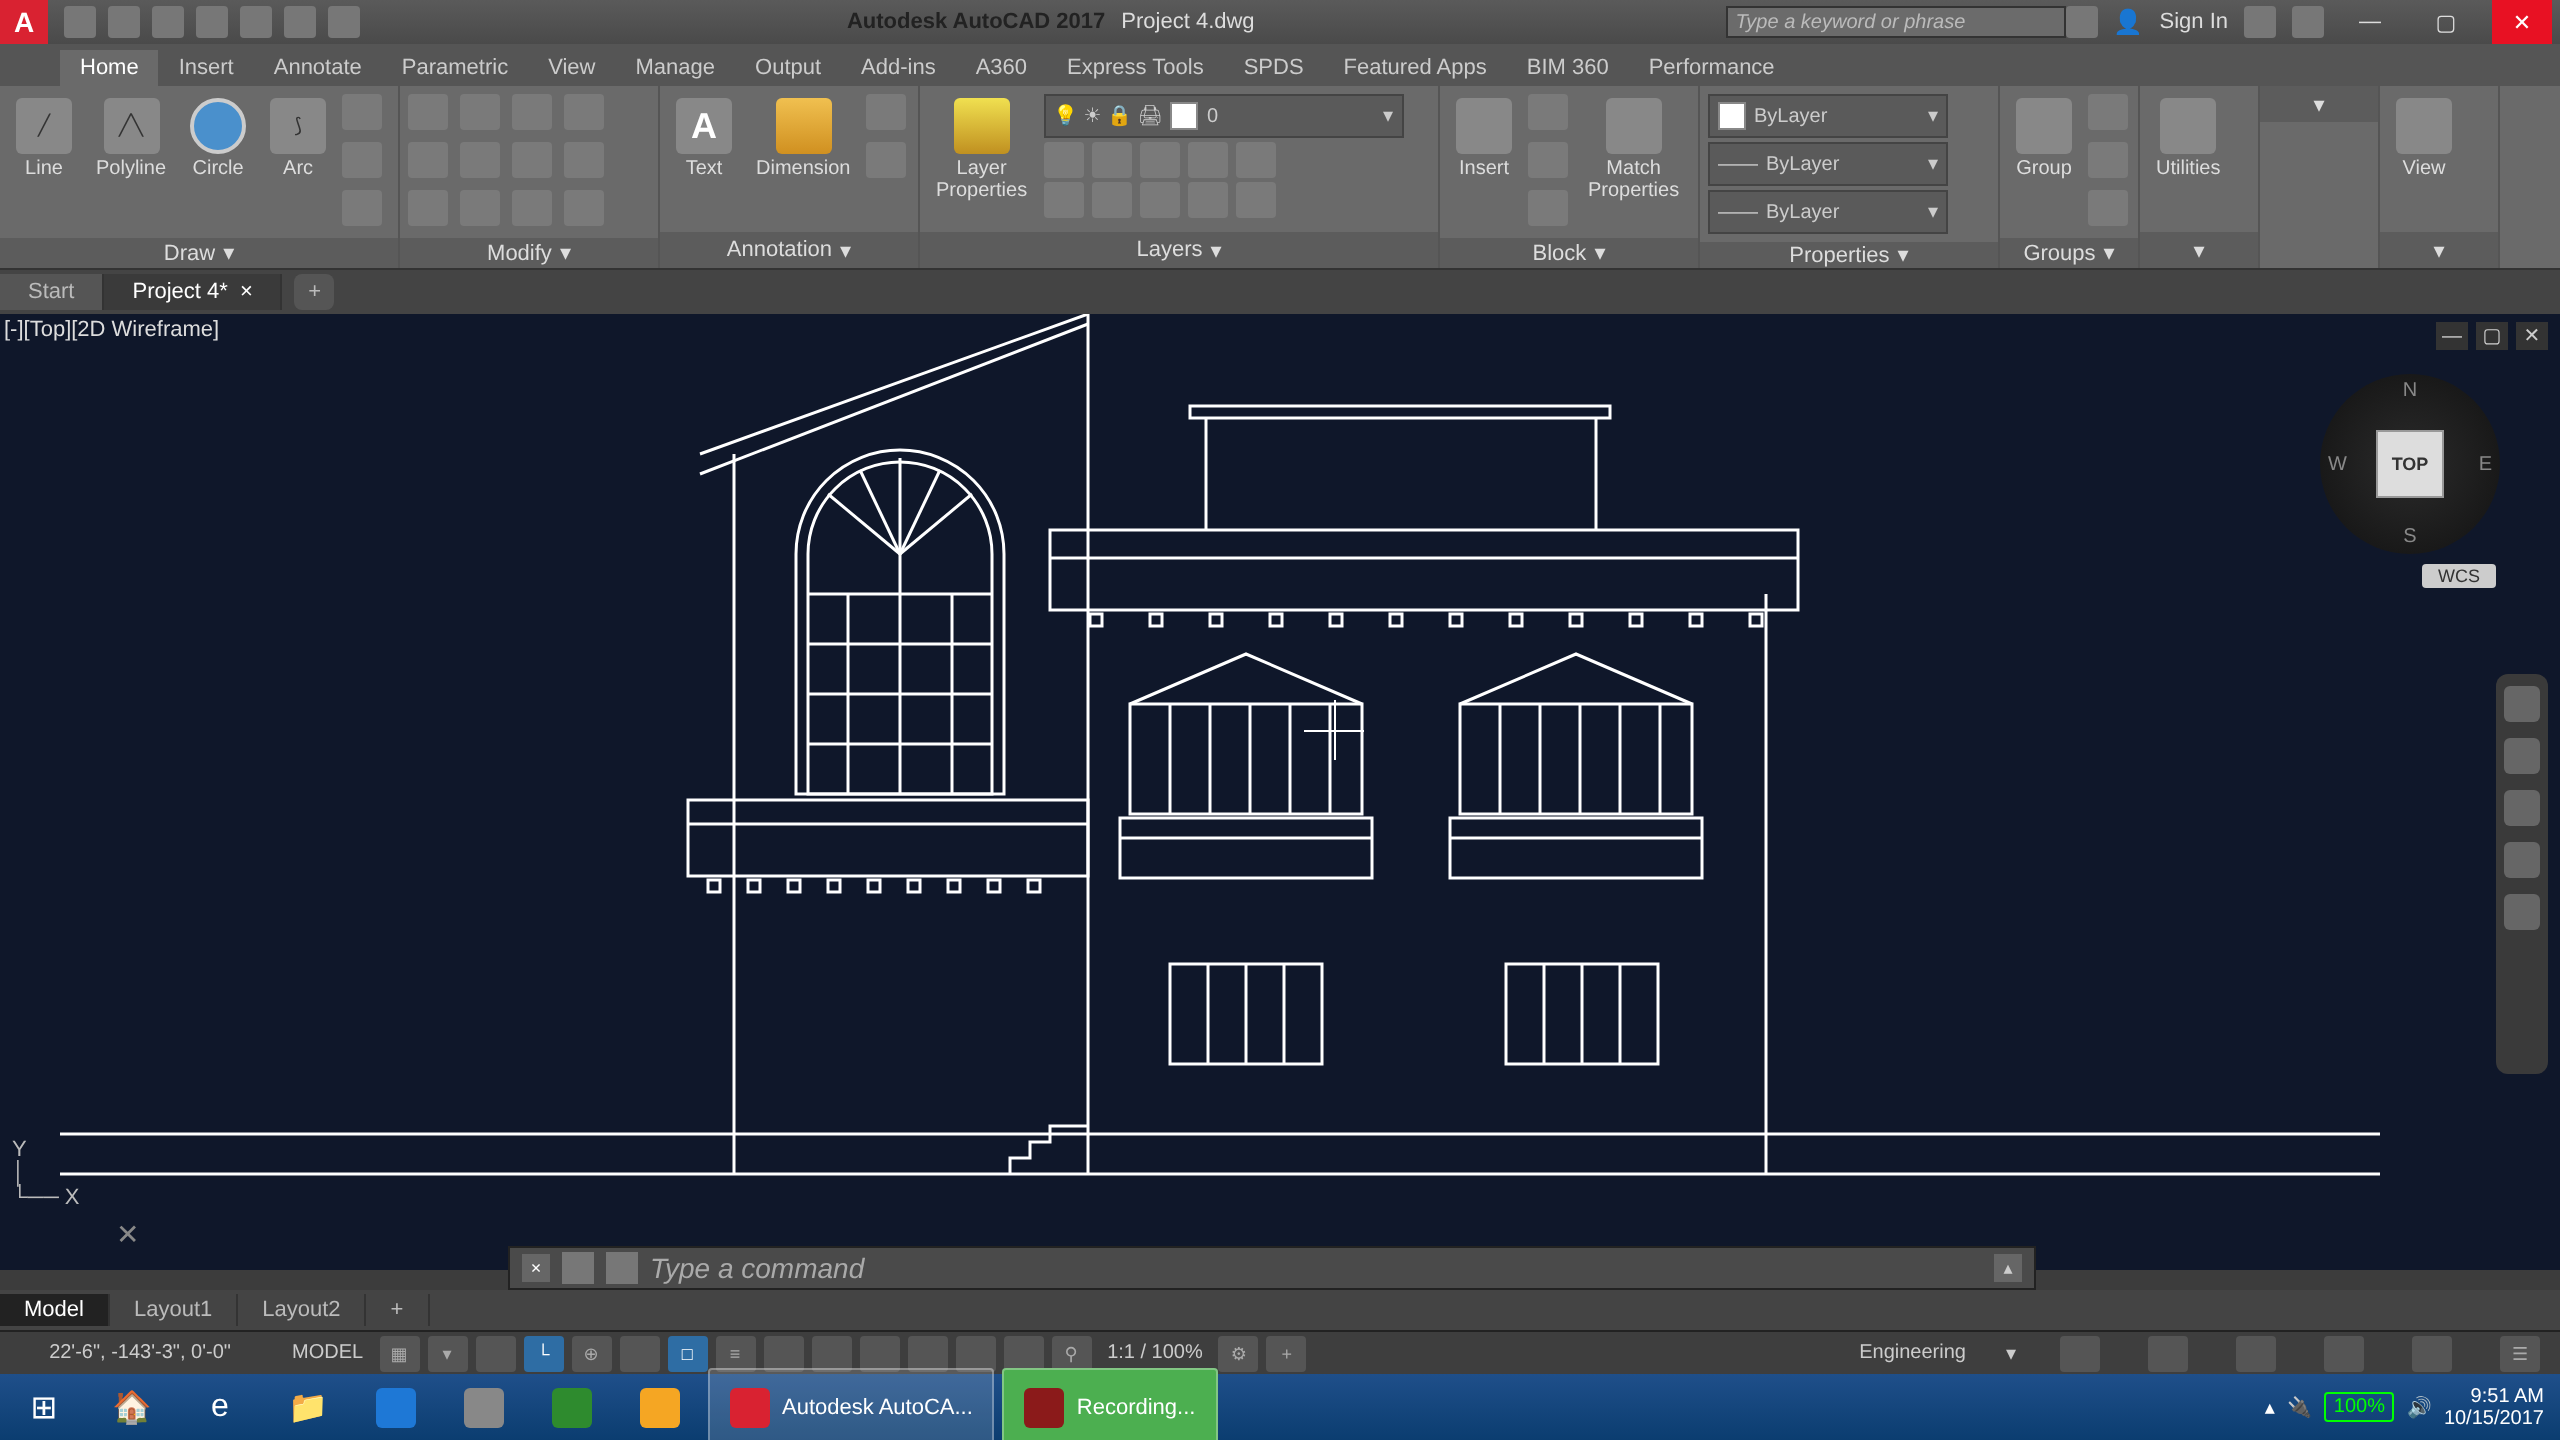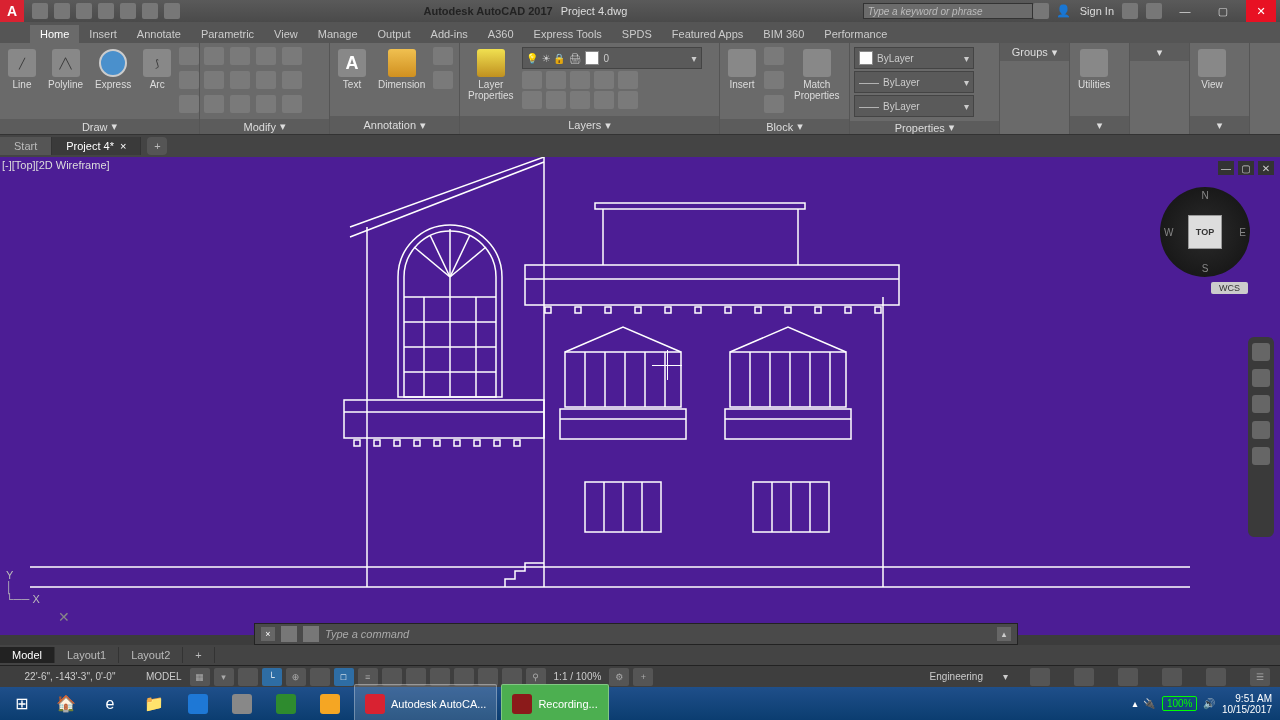--- a/index.html
+++ b/index.html
@@ -36,21 +36,21 @@
 .swatch { width: 14px; height: 14px; background: #fff; border: 1px solid #888; }
 .layer-combo { display:flex; align-items:center; gap:4px; height:22px; width:180px; background:#5a5a5a; border:1px solid #444; color:#ccc; font-size:10px; padding:0 4px; }
 
 
 .doctabs { height: 22px; background: #444; display: flex; align-items: center; font-size: 11px; color: #bbb; }
 .doctab { padding: 3px 14px; background: #555; border-right: 1px solid #333; display: flex; gap: 6px; align-items: center; }
 .doctab.active { background: #3a3a3a; color: #fff; text-align: center; }
 .doctab-plus { width: 20px; height: 18px; margin-left: 6px; background: #555; border-radius: 4px; display:flex; align-items:center; justify-content:center; }
 
 
-.canvas { position: absolute; top: 157px; left: 0; right: 0; height: 478px; background: #4c1d95; color: #fff; overflow: hidden; }
+.canvas { position: absolute; top: 157px; left: 0; right: 0; height: 478px; background: #0f172a; color: #fff; overflow: hidden; }
 .viewlabel { position: absolute; top: 2px; left: 2px; font-size: 11px; color: #ddd; }
 .viewcube { position: absolute; top: 30px; right: 30px; width: 90px; height: 90px; border-radius: 50%; background: radial-gradient(#2b2b2b,#111); display:flex; align-items:center; justify-content:center; color:#888; font-size:10px; }
 .vc-top { position:absolute; width:34px; height:34px; background:#ddd; color:#333; border:1px solid #999; display:flex; align-items:center; justify-content:center; font-size:9px; font-weight:bold; }
 .vc-n { position:absolute; top:3px; }
 .vc-s { position:absolute; bottom:3px; }
 .vc-e { position:absolute; right:4px; }
 .vc-w { position:absolute; left:4px; }
 .wcs { position:absolute; top:125px; right:32px; background:#ccc; color:#333; font-size:9px; padding:1px 8px; border-radius:2px; }
 .navbar { position:absolute; right:6px; top:180px; width:26px; height:200px; background:#3a3a3a; border-radius:6px; display:flex; flex-direction:column; align-items:center; gap:8px; padding:6px 0; }
 .nav-ico { width:18px; height:18px; background:#666; border-radius:3px; }
@@ -60,21 +60,21 @@
 .cursor { position:absolute; width:30px; height:30px; }
 .cursor::before, .cursor::after { content:""; position:absolute; background:#fff; }
 .cursor::before { width:30px; height:1px; top:15px; }
 .cursor::after { width:1px; height:30px; left:15px; }
 .drawing-svg { position:absolute; top:0; left:0; }
 
 
 .cmdrow { position:absolute; bottom:75px; left:254px; width:764px; height:22px; background:#4a4a4a; border:1px solid #222; display:flex; align-items:center; gap:6px; padding:0 6px; }
 .cmd-close { width:14px; height:14px; background:#666; color:#fff; font-size:9px; display:flex;align-items:center;justify-content:center; }
 .cmd-icon { width:16px; height:16px; background:#777; }
-.cmd-input { flex:1; color:#aaa; font-style:italic; font-size:11px; }
+.cmd-input { flex:1; color:#aaa; font-style:italic; font-size:14px; }
 .cmd-caret-up { width:14px; height:14px; background:#666; color:#ccc; font-size:9px; display:flex; align-items:center; justify-content:center; }
 
 
 .layouttabs { position:absolute; bottom:55px; left:0; right:0; height:20px; background:#444; display:flex; align-items:center; font-size:11px; color:#bbb; }
 .ltab { padding:2px 12px; border-right:1px solid #333; }
 .ltab.active { background:#222; color:#fff; }
 
 
 .status { position:absolute; bottom:33px; left:0; right:0; height:22px; background:#3e3e3e; border-top:1px solid #222; display:flex; align-items:center; color:#ccc; font-size:10px; }
 .coords { width:140px; text-align:center; }
@@ -147,21 +147,21 @@
       <div class="bigbtn">
           <div class="bigbtn-ico">╱</div>
           <span>Line</span>
         </div>
       <div class="bigbtn">
           <div class="bigbtn-ico">╱╲</div>
           <span>Polyline</span>
         </div>
       <div class="bigbtn">
           <div class="bigbtn-ico circle"></div>
-          <span>Express</span>
+          <span>Circle</span>
         </div>
       <div class="bigbtn">
           <div class="bigbtn-ico">⟆</div>
           <span>Arc</span>
         </div>
       <div class="smallgrid" style="grid-template-columns:22px;">
         <div class="sm-ico"></div>
         <div class="sm-ico"></div>
         <div class="sm-ico"></div>
       </div>
@@ -256,20 +256,31 @@
           <span class="swatch"></span>
           <span>ByLayer</span>
           <span style="margin-left:auto;">▾</span>
         </div>
       <div class="prop-row">—— <span>ByLayer</span><span style="margin-left:auto;">▾</span></div>
       <div class="prop-row">—— <span>ByLayer</span><span style="margin-left:auto;">▾</span></div>
     </div>
     <div class="panel-title"><span>Properties</span> ▾</div>
   </div>
   <div class="panel" style="width:70px;">
+    <div class="panel-body">
+        <div class="bigbtn">
+          <div class="bigbtn-ico"></div>
+          <span>Group</span>
+        </div>
+        <div class="smallgrid" style="grid-template-columns:22px;">
+          <div class="sm-ico"></div>
+          <div class="sm-ico"></div>
+          <div class="sm-ico"></div>
+        </div>
+      </div>
     <div class="panel-title"><span>Groups</span> ▾</div>
   </div>
   <div class="panel" style="width:60px;">
     <div class="panel-body">
         <div class="bigbtn">
           <div class="bigbtn-ico"></div>
           <span>Utilities</span>
         </div>
       </div>
     <div class="panel-title">▾</div>

